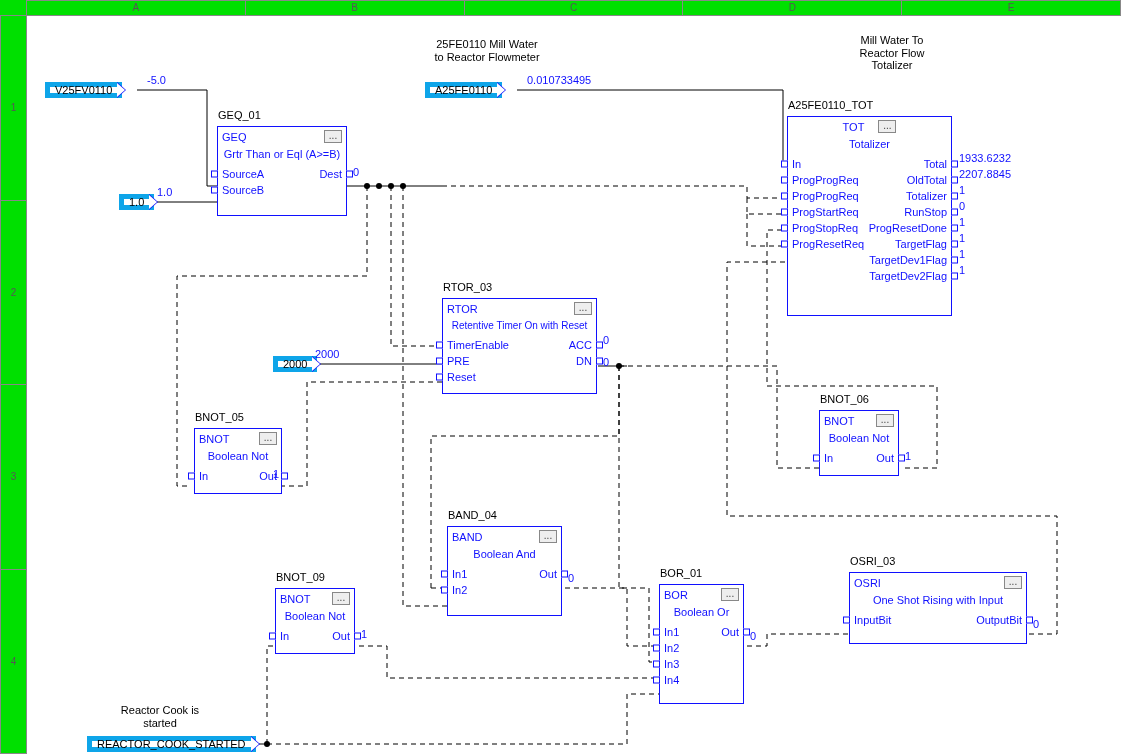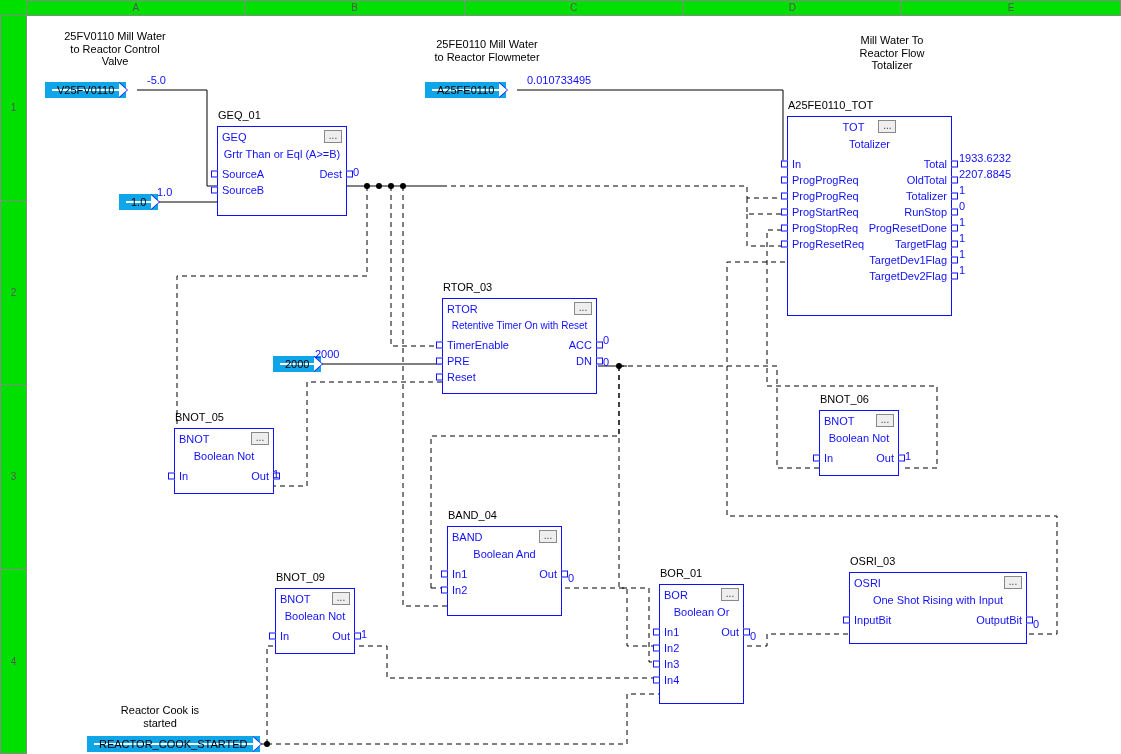--- a/index.html
+++ b/index.html
@@ -72,21 +72,21 @@
     line-height: 1.15;
   }
   .value {
     position: absolute;
     color: #1010ff;
     font-size: 11px;
   }
   .iref {
     position: absolute;
     background: #fff;
-    border: 7px solid #0ea5e9;
+    border: 5px solid #0ea5e9;
     color: #000;
     padding: 1px 5px;
     font-size: 11px;
     height: 16px;
     display: flex;
     align-items: center;
   }
   .iref::after {
     content: "";
     position: absolute;
@@ -260,23 +260,20 @@
       <polyline class="dash" points="240,728 600,728 600,678 632,678"></polyline>
 
       <polyline class="dash" points="720,630 740,630 740,618 822,618"></polyline>
 
       <polyline class="dash" points="1002,618 1030,618 1030,500 700,500 700,246 760,246"></polyline>
 
       <polyline class="dash" points="404,572 420,572"></polyline>
       <polyline class="dash" points="404,572 404,420 592,420 592,350"></polyline>
     </svg>
 
-    <div class="label-txt" style="left:18px;top:14px;width:140px;white-space:pre-line">25FV0110 Mill Water
-to Reactor Control
-Valve</div>
     <div class="iref" style="left:18px;top:66px">
         <span>V25FV0110</span>
       </div>
     <div class="value" style="left:120px;top:58px">-5.0</div>
 
     <div class="iref" style="left:92px;top:178px">
         <span>1.0</span>
       </div>
     <div class="value" style="left:130px;top:170px">1.0</div>
 
@@ -376,21 +373,21 @@
           </div>
         <div class="pin-row">
             <span class="pin-l">Reset</span>
             <span></span>
           </div>
       </div>
     </div>
     <div class="val-r" style="left:576px;top:318px">0</div>
     <div class="val-r" style="left:576px;top:340px">0</div>
 
-    <div class="block" style="left:147px;top:412px;width:100px;height:66px">
+    <div class="block" style="left:167px;top:412px;width:88px;height:66px">
       <div class="block-title">BNOT_05</div>
       <div class="block-head">
           <span>BNOT</span>
           <span class="ellipsis">...</span>
         </div>
       <div class="block-desc">Boolean Not</div>
       <div class="pins">
           <div class="pin-row">
             <span class="pin-l">In</span>
             <span class="pin-r">Out</span>

